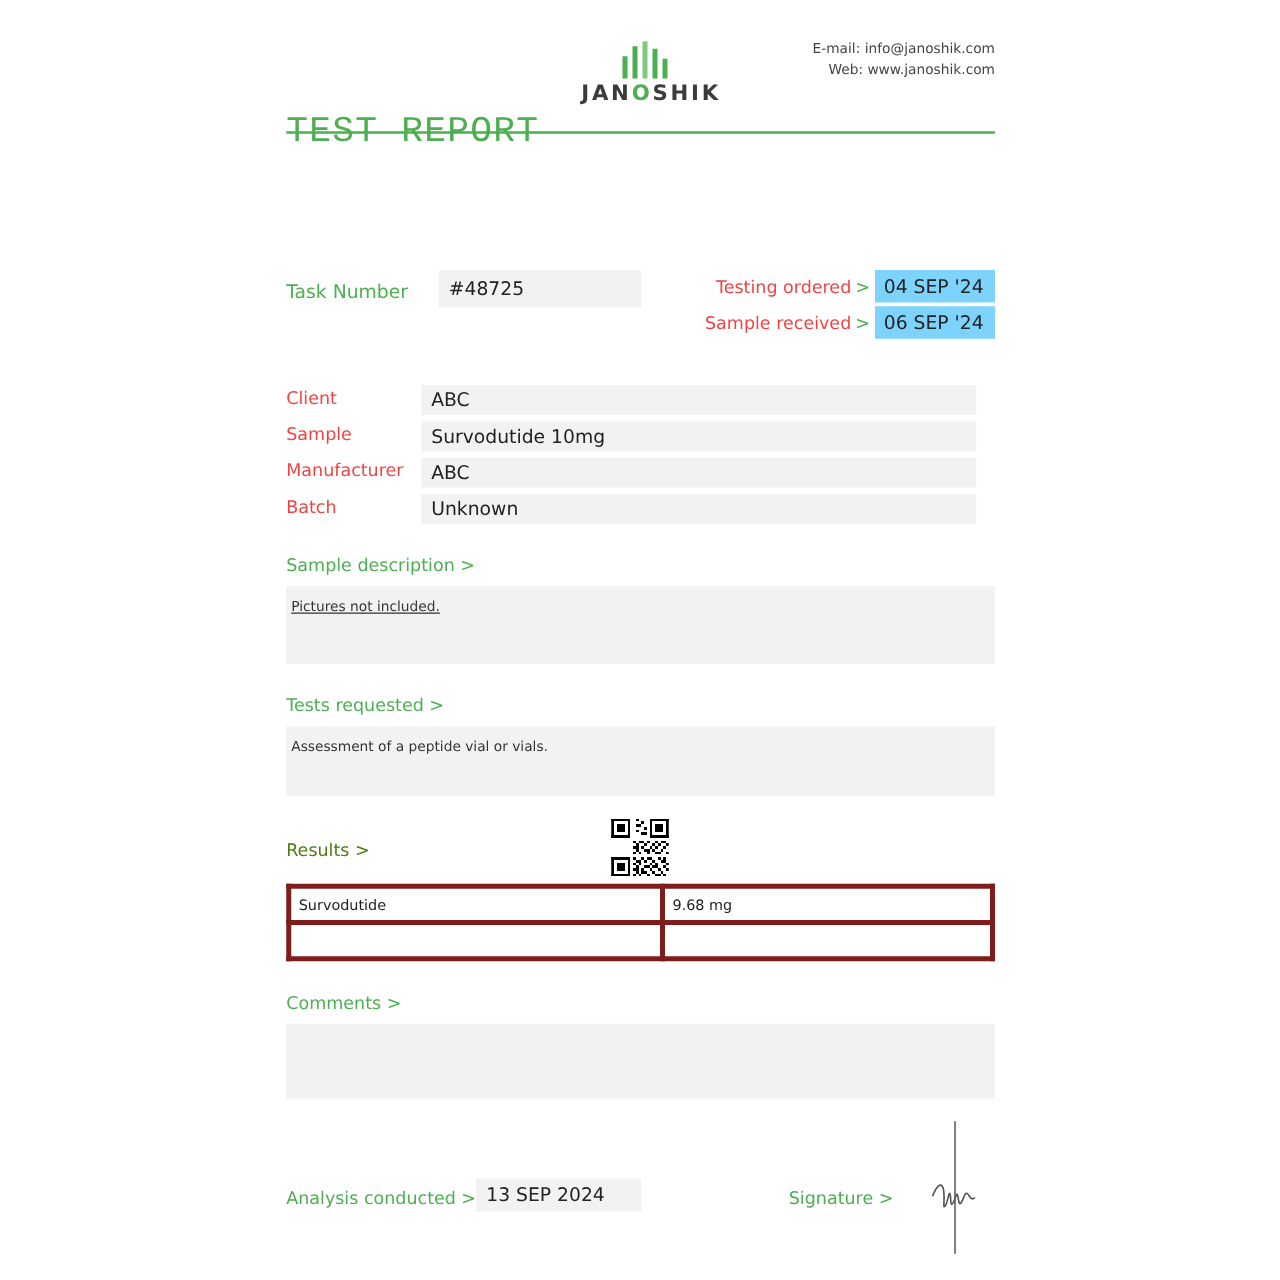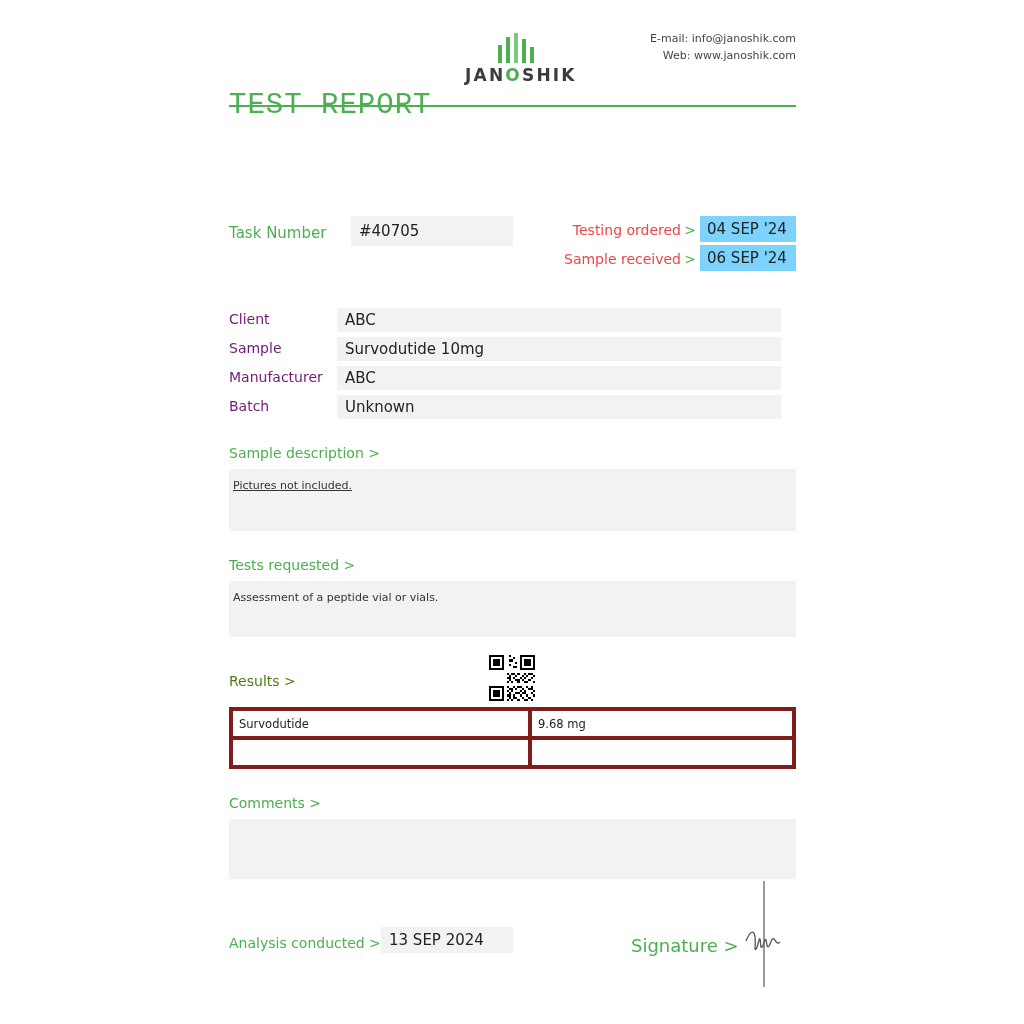--- a/index.html
+++ b/index.html
@@ -153,21 +153,21 @@
   .info-row {
     position: relative;
     height: 24px;
     margin-bottom: 5px;
   }
   .info-label {
     position: absolute;
     left: 0;
     top: 3px;
     font-size: 14px;
-    color: #701a75;
+    color: #ef4444;
   }
   .info-value {
     position: absolute;
     left: 108px;
     top: 0;
     width: 444px;
     background: #f2f2f2;
     padding: 3px 8px;
     box-sizing: border-box;
     font-size: 15px;
@@ -221,21 +221,21 @@
   table.results td {
     border: 4px solid #7f1d1d;
     padding: 4px 6px;
     height: 17px;
   }
   td.col-name { width: 283px; }
 
   
   .footer-row {
     position: relative;
-    margin-top: 48px;
+    margin-top: 64px;
     height: 36px;
   }
   .analysis-label {
     position: absolute;
     left: 0;
     top: 8px;
     color: #4caf50;
     font-size: 14px;
   }
   .analysis-arrow {
@@ -253,21 +253,21 @@
     background: #f2f2f2;
     padding: 4px 8px;
     box-sizing: border-box;
     font-size: 15px;
   }
   .sign-label {
     position: absolute;
     left: 402px;
     top: 8px;
     color: #4caf50;
-    font-size: 18px;
+    font-size: 14px;
   }
   .signature {
     position: absolute;
     left: 495px;
     top: -48px;
     width: 66px;
     height: 110px;
   }
 </style>
 </head>
@@ -293,21 +293,21 @@
       <div class="contact">
         <div>E-mail: info@janoshik.com</div>
         <div>Web: www.janoshik.com</div>
       </div>
 
       <div class="green-rule"></div>
     </div>
 
     <div class="task-row">
       <div class="task-label label-green">Task Number</div>
-      <div class="task-value">#40705</div>
+      <div class="task-value">#48725</div>
 
       <div class="dates">
         <div class="date-line">
           <span class="date-label">Testing ordered</span>
           <span class="date-arrow">&gt;</span>
           <span class="date-value">04 SEP '24</span>
         </div>
         <div class="date-line">
           <span class="date-label">Sample received</span>
           <span class="date-arrow">&gt;</span>

